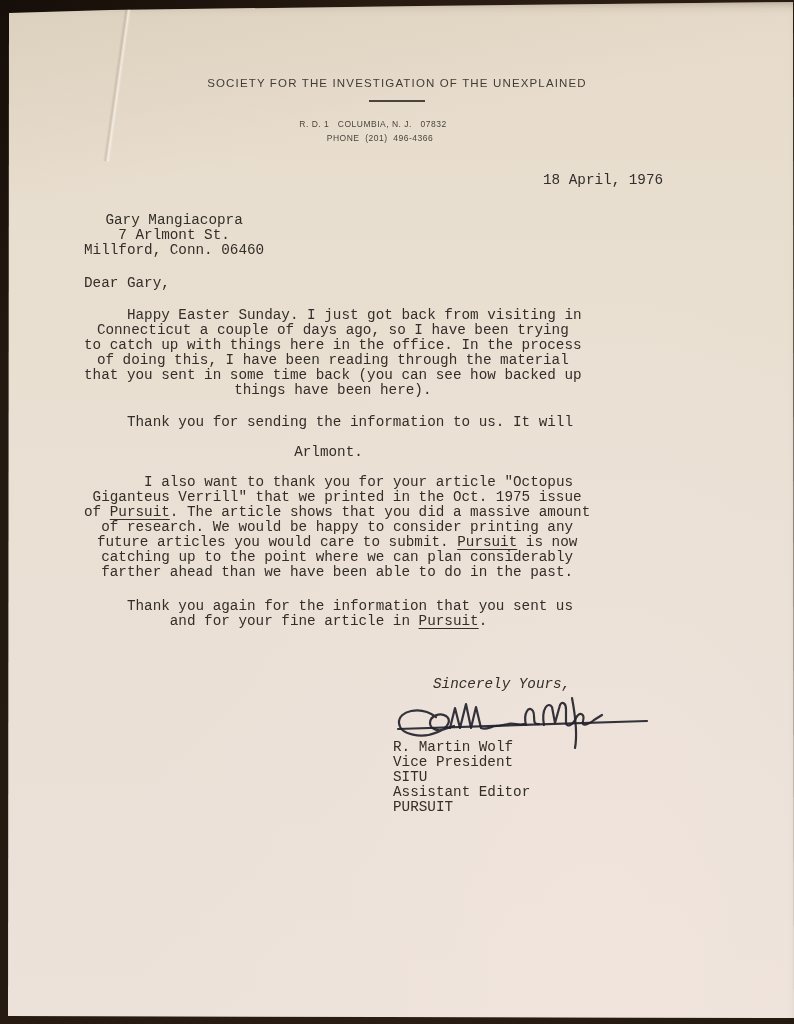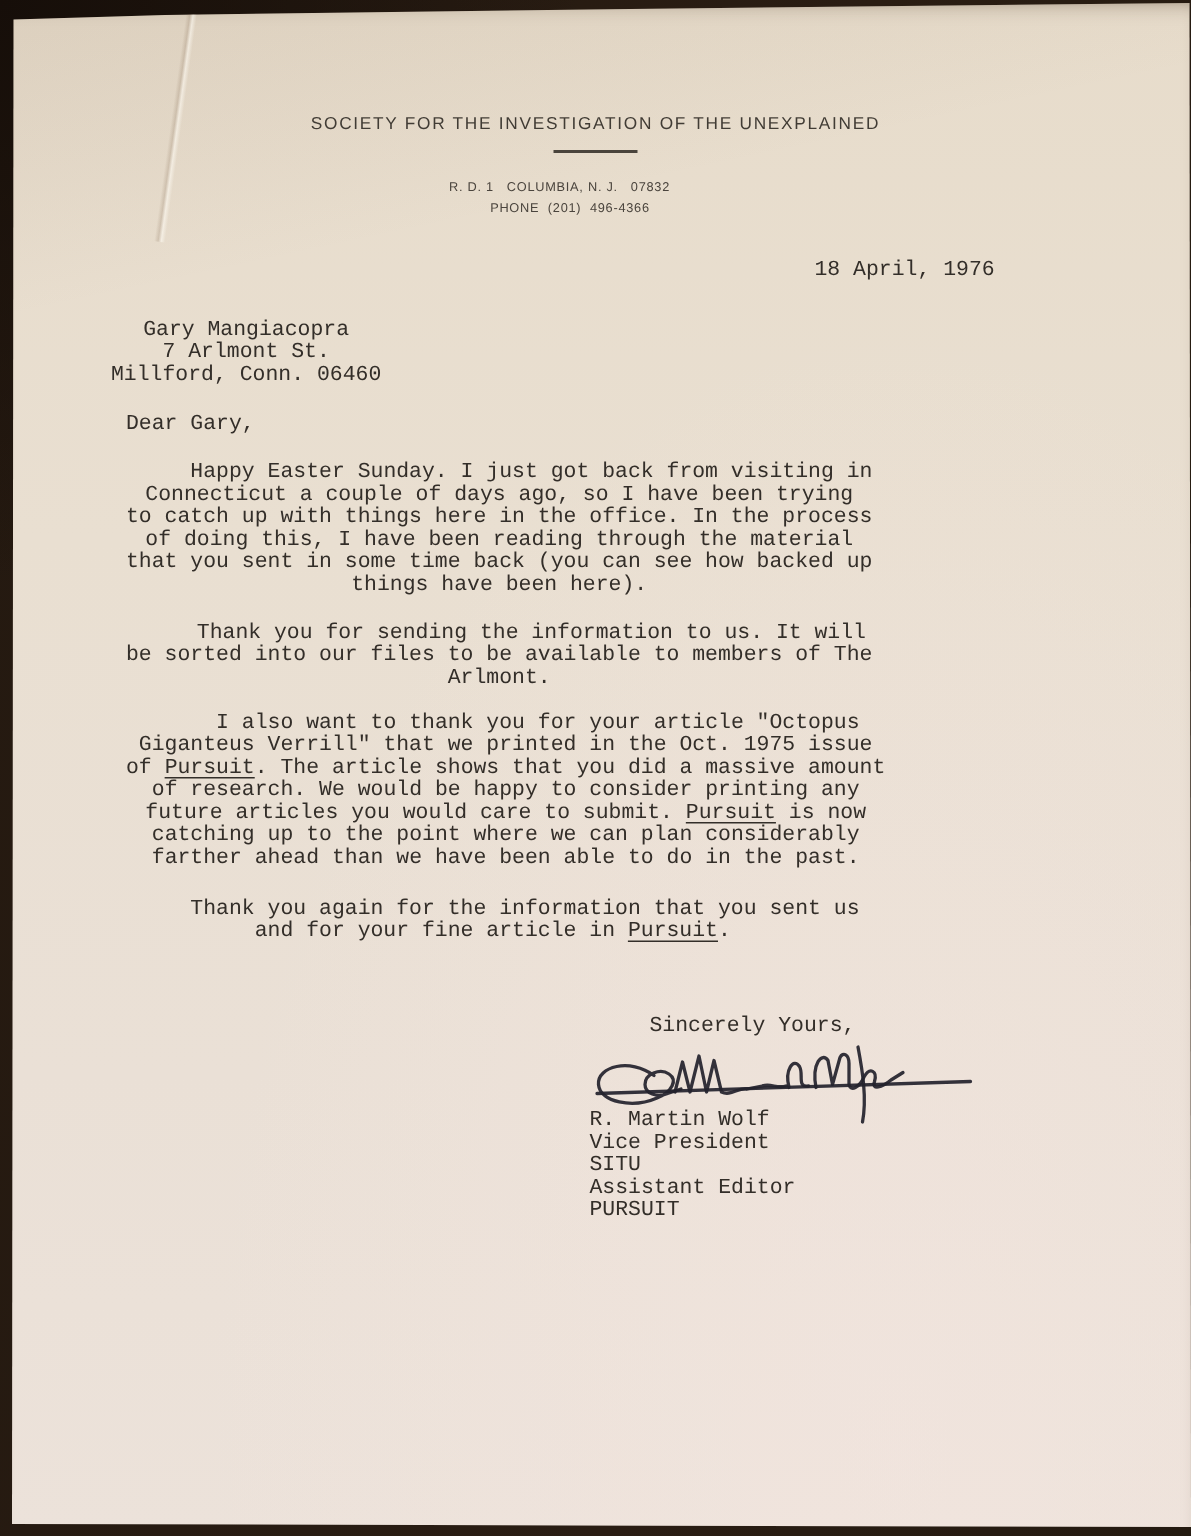--- a/index.html
+++ b/index.html
@@ -35,27 +35,27 @@
     letter-spacing:0;
     text-align:center;
   }
   .u{ text-decoration:underline; text-decoration-thickness:1.3px; text-underline-offset:3px; }
   .letterhead{ position:absolute; top:77px; left:0; right:0; text-align:center; color:#413c35; }
   .org{ font-size:11.5px; letter-spacing:1.15px; font-weight:400; }
   .lh-rule{ width:56px; height:2px; background:#4a443c; margin:11px auto 0; }
   .addr{ font-size:8.5px; letter-spacing:0.5px; margin-top:17px; position:relative; left:-24px; white-space:pre; color:#4a443d; }
   .phone{ font-size:8.5px; letter-spacing:0.5px; margin-top:4px; position:relative; left:-17px; white-space:pre; color:#4a443d; }
   .date{ left:543px; top:173px; }
-  .recipient{ left:74px; top:213px; }
+  .recipient{ left:84px; top:213px; }
   .salutation{ left:84px; top:276px; }
   .p1{ left:84px; top:308px; }
   .p2{ left:84px; top:415px; }
   .p3{ left:84px; top:475px; }
   .p4{ left:84px; top:599px; }
-  .closing{ left:433px; top:677px; }
+  .closing{ left:433px; top:677px;font-style:italic; }
   .signature{ position:absolute; left:392px; top:695px; width:262px; height:64px; }
   .signature path{ fill:none; stroke:#23222c; stroke-width:2.2; stroke-linecap:round; stroke-linejoin:round; opacity:0.92; }
   .signer{ left:393px; top:740px; width:200px; text-align:left; }
 </style>
 </head>
 <body>
 
 <div class="stage">
   <div class="paper">
     <div class="crease"></div>
@@ -67,21 +67,21 @@
       <div class="phone">PHONE  (201)  496-4366</div>
     </header>
 
     <div class="mono date">18 April, 1976</div>
 
     <div class="mono recipient"><span>Gary Mangiacopra</span><br><span>7 Arlmont St.</span><br><span>Millford, Conn. 06460</span></div>
 
     <div class="mono salutation">Dear Gary,</div>
 
     <div class="mono p1"><span>     Happy Easter Sunday. I just got back from visiting in</span><br><span>Connecticut a couple of days ago, so I have been trying</span><br><span>to catch up with things here in the office. In the process</span><br><span>of doing this, I have been reading through the material</span><br><span>that you sent in some time back (you can see how backed up</span><br><span>things have been here).</span></div>
-    <div class="mono p2"><span>     Thank you for sending the information to us. It will</span><br><span>be sorted into our files to be available to members of The</span><br><span>Arlmont.</span></div>
+    <div class="mono p2"><span>     Thank you for sending the information to us. It will</span><br><br><span>Arlmont.</span></div>
     <div class="mono p3"><span>     I also want to thank you for your article "Octopus</span><br><span>Giganteus Verrill" that we printed in the Oct. 1975 issue</span><br><span>of </span><span class="u">Pursuit</span><span>. The article shows that you did a massive amount</span><br><span>of research. We would be happy to consider printing any</span><br><span>future articles you would care to submit. </span><span class="u">Pursuit</span><span> is now</span><br><span>catching up to the point where we can plan considerably</span><br><span>farther ahead than we have been able to do in the past.</span></div>
     <div class="mono p4"><span>     Thank you again for the information that you sent us</span><br><span>and for your fine article in </span><span class="u">Pursuit</span><span>.</span></div>
 
     <div class="mono closing">Sincerely Yours,</div>
 
     <svg class="signature" viewBox="0 0 262 64" aria-hidden="true">
       <path d="M 44 22 C 28 10 6 16 7 28 C 8 40 30 44 46 37 C 56 33 60 25 54 21 C 48 17 38 21 38 28 C 38 34 46 37 53 34 L 62 31"></path>
       <path d="M 58 33 L 63 13 L 68 33 L 74 9 L 79 33 L 84 12 L 89 33 C 95 36 100 30 106 31 L 116 29 C 122 27 126 31 132 29"></path>
       <path d="M 134 30 C 131 18 137 10 141 16 C 144 21 139 30 147 29"></path>
       <path d="M 152 30 C 149 14 156 6 160 12 L 163 28 L 168 10 C 170 6 174 8 174 14 L 174 28 C 175 33 181 30 184 23 C 188 16 193 19 191 26 C 189 32 196 30 202 25 L 210 20"></path>

